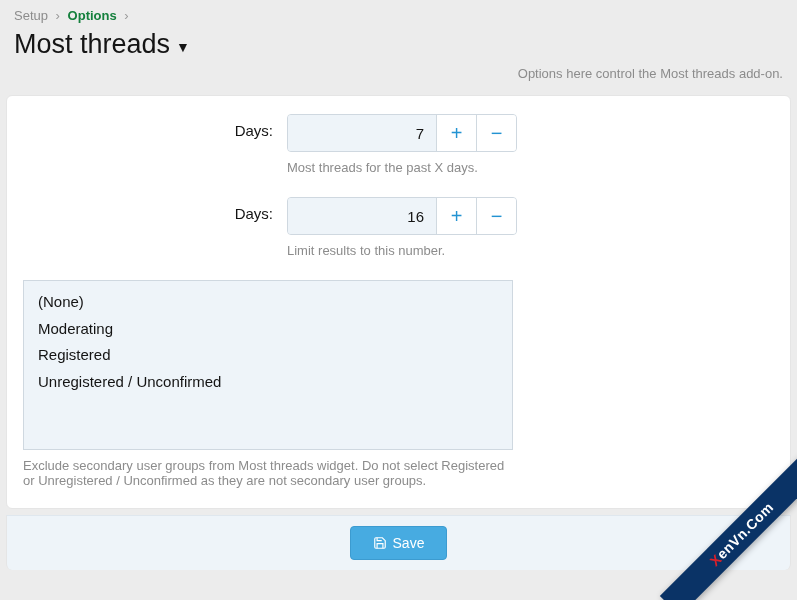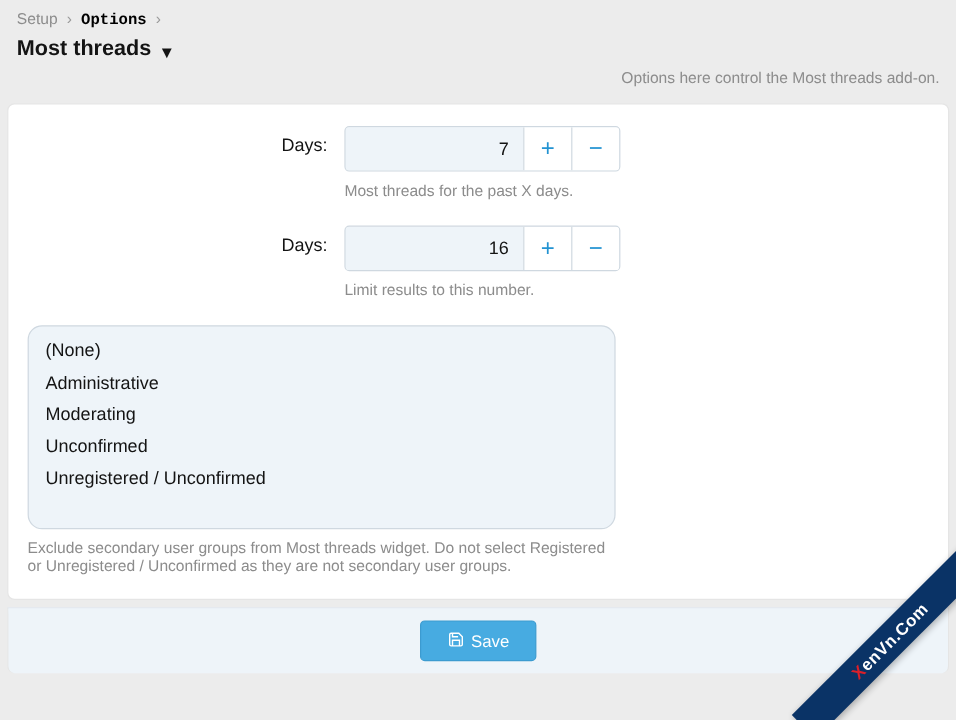--- a/index.html
+++ b/index.html
@@ -12,31 +12,31 @@
     height: 600px;
     overflow: hidden;
     position: relative;
   }
   .breadcrumbs {
     padding: 8px 14px 4px;
     font-size: 13px;
     color: #8c8c8c;
   }
   .breadcrumbs .crumb { color: #8c8c8c; }
-  .breadcrumbs .current { color: #000000; font-weight: 600; font-family: Liberation Mono, monospace; }
+  .breadcrumbs .current { color: #15803d; font-weight: 600; }
   .breadcrumbs .sep { padding: 0 4px; color: #9a9a9a; }
   .page-title-row {
     padding: 2px 14px 6px;
     display: flex;
     align-items: center;
     gap: 6px;
   }
   .page-title {
-    font-size: 18px;
-    font-weight: 700;
+    font-size: 27px;
+    font-weight: 400;
     color: #141414;
   }
   .page-title-caret {
     font-size: 14px;
     color: #141414;
     position: relative;
     top: 2px;
   }
   .page-desc {
     padding: 0 14px 14px;
@@ -101,21 +101,21 @@
   }
   .help-text {
     color: #8c8c8c;
     font-size: 13px;
     padding-top: 8px;
   }
   .listbox {
     width: 490px;
     height: 170px;
     border: 1px solid #cfd8e0;
-    border-radius: 12px;
+    border-radius: 0;
     background: #eef4f9;
     padding: 8px 14px;
     font-size: 15px;
     color: #141414;
     overflow-y: auto;
   }
   .listbox .opt {
     padding: 2px 0;
     line-height: 1.5;
     cursor: pointer;
@@ -133,20 +133,21 @@
   }
   .save-btn {
     background: #47abe1;
     border: 1px solid #3c9bd0;
     color: #fff;
     font-size: 14px;
     padding: 8px 22px;
     border-radius: 4px;
     cursor: pointer;
     display: inline-flex;
+    align-items: center;
     gap: 6px;
   }
   .save-btn svg { width: 14px; height: 14px; }
   .ribbon {
     position: absolute;
     right: -46px;
     bottom: 52px;
     transform: rotate(-45deg);
     background: #0a3366;
     color: #fff;
@@ -198,23 +199,22 @@
         <button type="button">−</button>
       </div>
       <div class="help-text">Limit results to this number.</div>
     </div>
   </div>
 
   <div class="form-row">
     <div class="form-group">
       <div class="listbox">
         <div class="opt">(None)</div>
-        <div class="opt">Administrative</div>
         <div class="opt">Moderating</div>
-        <div class="opt">Unconfirmed</div>
+        <div class="opt">Registered</div>
         <div class="opt">Unregistered / Unconfirmed</div>
       </div>
       <div class="help-text" style="width:490px;">Exclude secondary user groups from Most threads widget. Do not select Registered or Unregistered / Unconfirmed as they are not secondary user groups.</div>
     </div>
   </div>
 
 </div>
 
 <div class="footer-bar">
   <button class="save-btn">

